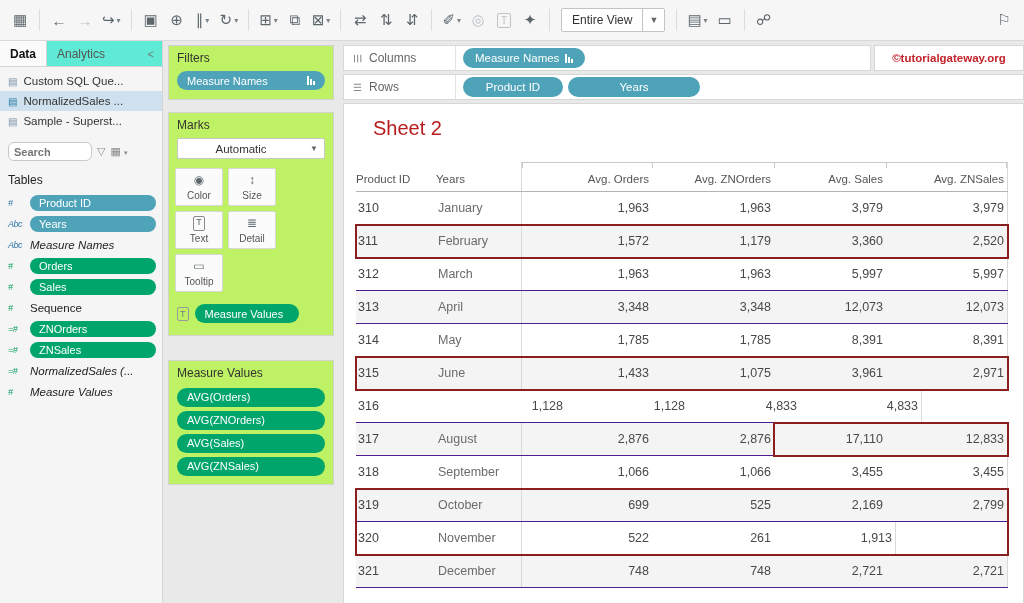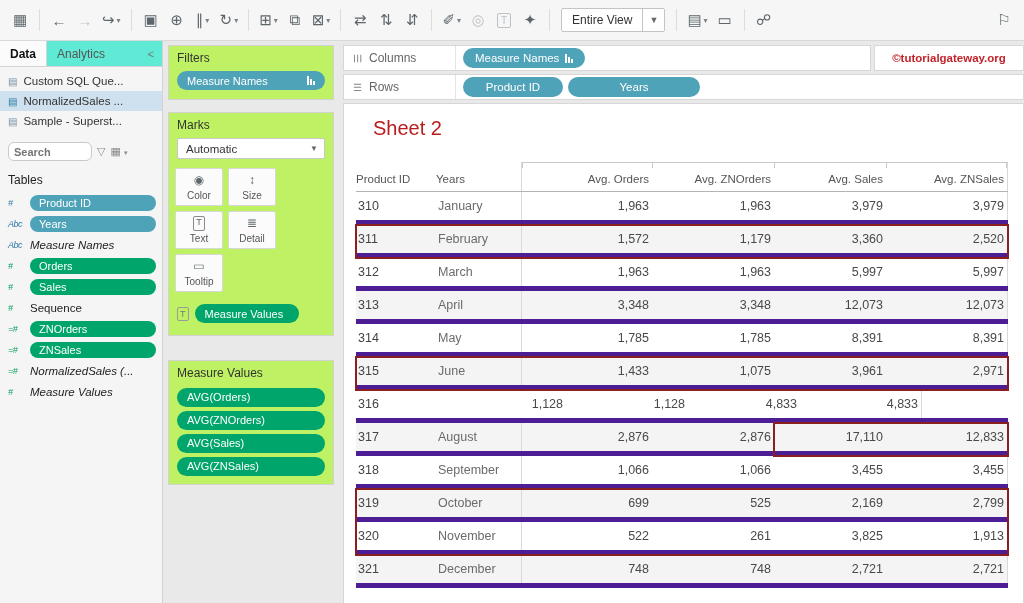--- a/index.html
+++ b/index.html
@@ -65,21 +65,21 @@
   .card-title { font-size:12px; color:#333; padding:5px 8px 4px; }
   .shelf-pill { display:flex; align-items:center; height:19px; background:var(--teal); color:#fff;
     border-radius:10px; font-size:11px; padding:0 10px; gap:6px; white-space:nowrap; }
   .shelf-pill.green { background:var(--green); }
   .filters-card .shelf-pill { margin:2px 8px 9px; }
   .sbars { display:inline-flex; align-items:flex-end; gap:1px; height:9px; margin-left:auto; }
   .sbars i { width:2px; background:#fff; display:block; }
   .sbars i:nth-child(1){height:9px;} .sbars i:nth-child(2){height:6px;} .sbars i:nth-child(3){height:4px;}
   .dropdown { display:flex; margin:2px 8px 9px; height:21px; background:#fff; border:1px solid #c8c8c8;
     border-radius:2px; align-items:center; font-size:11.5px; color:#333; }
-  .dropdown .val { padding:0 8px; flex:1; }
+  .dropdown .val { padding:0 8px; flex:1;text-align:center; }
   .dropdown .car { font-size:8px; padding:0 6px; color:#666; }
   .marks-buttons { display:flex; flex-wrap:wrap; padding:0 6px; gap:5px; }
   .mark-btn { width:48px; height:38px; background:#fbfbfb; border:1px solid #d8d8d8; border-radius:2px;
     display:flex; flex-direction:column; align-items:center; justify-content:center; color:#5c666b; }
   .mark-btn .mi { font-size:12px; height:15px; line-height:15px; }
   .mark-btn .mi.tbox { border:1px solid #8a8a8a; font-size:9px; line-height:11px; padding:0 2px; border-radius:2px; }
   .mark-btn .ml { font-size:10px; color:#555; margin-top:2px; }
   .mv-shelf-row { display:flex; align-items:center; gap:6px; margin:12px 8px 12px; }
   .t-box { border:1px solid #9a9a9a; color:#777; font-size:9px; padding:0 2px; border-radius:2px; line-height:12px; flex:none; }
   .mv-shelf-row .shelf-pill { flex:none; min-width:104px; }
@@ -107,21 +107,21 @@
   .sheet-title { font-size:20px; color:#b91c1c; padding:13px 0 0 29px; }
   .table-wrap { position:relative; margin:22px 0 0 12px; width:652px; }
   .thead { display:flex; height:30px; border-bottom:1px solid #b3b3b3; }
   .th { font-size:11.5px; color:#555; display:flex; align-items:flex-end; padding-bottom:6px; white-space:nowrap; }
   .th.num { justify-content:flex-end; border-top:1px solid #c9c9c9; padding-right:3px;
     background-image:linear-gradient(#c9c9c9,#c9c9c9); background-repeat:no-repeat;
     background-size:1px 5px; background-position:0 0; }
   .th.c5 { background-image:linear-gradient(#c9c9c9,#c9c9c9),linear-gradient(#c9c9c9,#c9c9c9);
     background-position:0 0,100% 0; background-size:1px 5px,1px 5px; }
   .th.divider, .td.divider { border-right:1px solid #d9d9d9; }
-  .trow { display:flex; height:33px; border-bottom:5px solid #4c1d95; }
+  .trow { display:flex; height:33px; border-bottom:1px solid #4c1d95; }
   #tbody .trow:nth-child(even) { background:#f4f4f4; }
   .td { display:flex; align-items:center; font-size:12.5px; color:#494949; white-space:nowrap; }
   .td.c0 { padding-left:2px; color:#444; }
   .td.c1 { color:#6b6b6b; padding-left:2px; }
   .td.num { justify-content:flex-end; padding-right:3px; }
   .td.c5, .th.c5 { border-right:1px solid #d9d9d9; }
   .hl { position:absolute; border:2px solid var(--highlight); pointer-events:none; z-index:5; }
 </style>
 </head>
 <body style="--teal: #4fa3b8; --green: #00a56c; --highlight: #8b1e1e; --watermark: #c3242b;">
@@ -472,21 +472,20 @@
               <span class="td c2 num" style="width: 130px;">699</span>
               <span class="td c3 num" style="width: 122px;">525</span>
               <span class="td c4 num" style="width: 112px;">2,169</span>
               <span class="td c5 num" style="width: 122px;">2,799</span>
             </div>
             <div class="trow">
               <span class="td c0" style="width: 80px;">320</span>
               <span class="td c1 divider" style="width: 86px;">November</span>
               <span class="td c2 num" style="width: 130px;">522</span>
               <span class="td c3 num" style="width: 122px;">261</span>
-              <span class="td c4 num" style="width: 112px;">3,825</span>
               <span class="td c5 num" style="width: 122px;">1,913</span>
             </div>
             <div class="trow">
               <span class="td c0" style="width: 80px;">321</span>
               <span class="td c1 divider" style="width: 86px;">December</span>
               <span class="td c2 num" style="width: 130px;">748</span>
               <span class="td c3 num" style="width: 122px;">748</span>
               <span class="td c4 num" style="width: 112px;">2,721</span>
               <span class="td c5 num" style="width: 122px;">2,721</span>
             </div>

